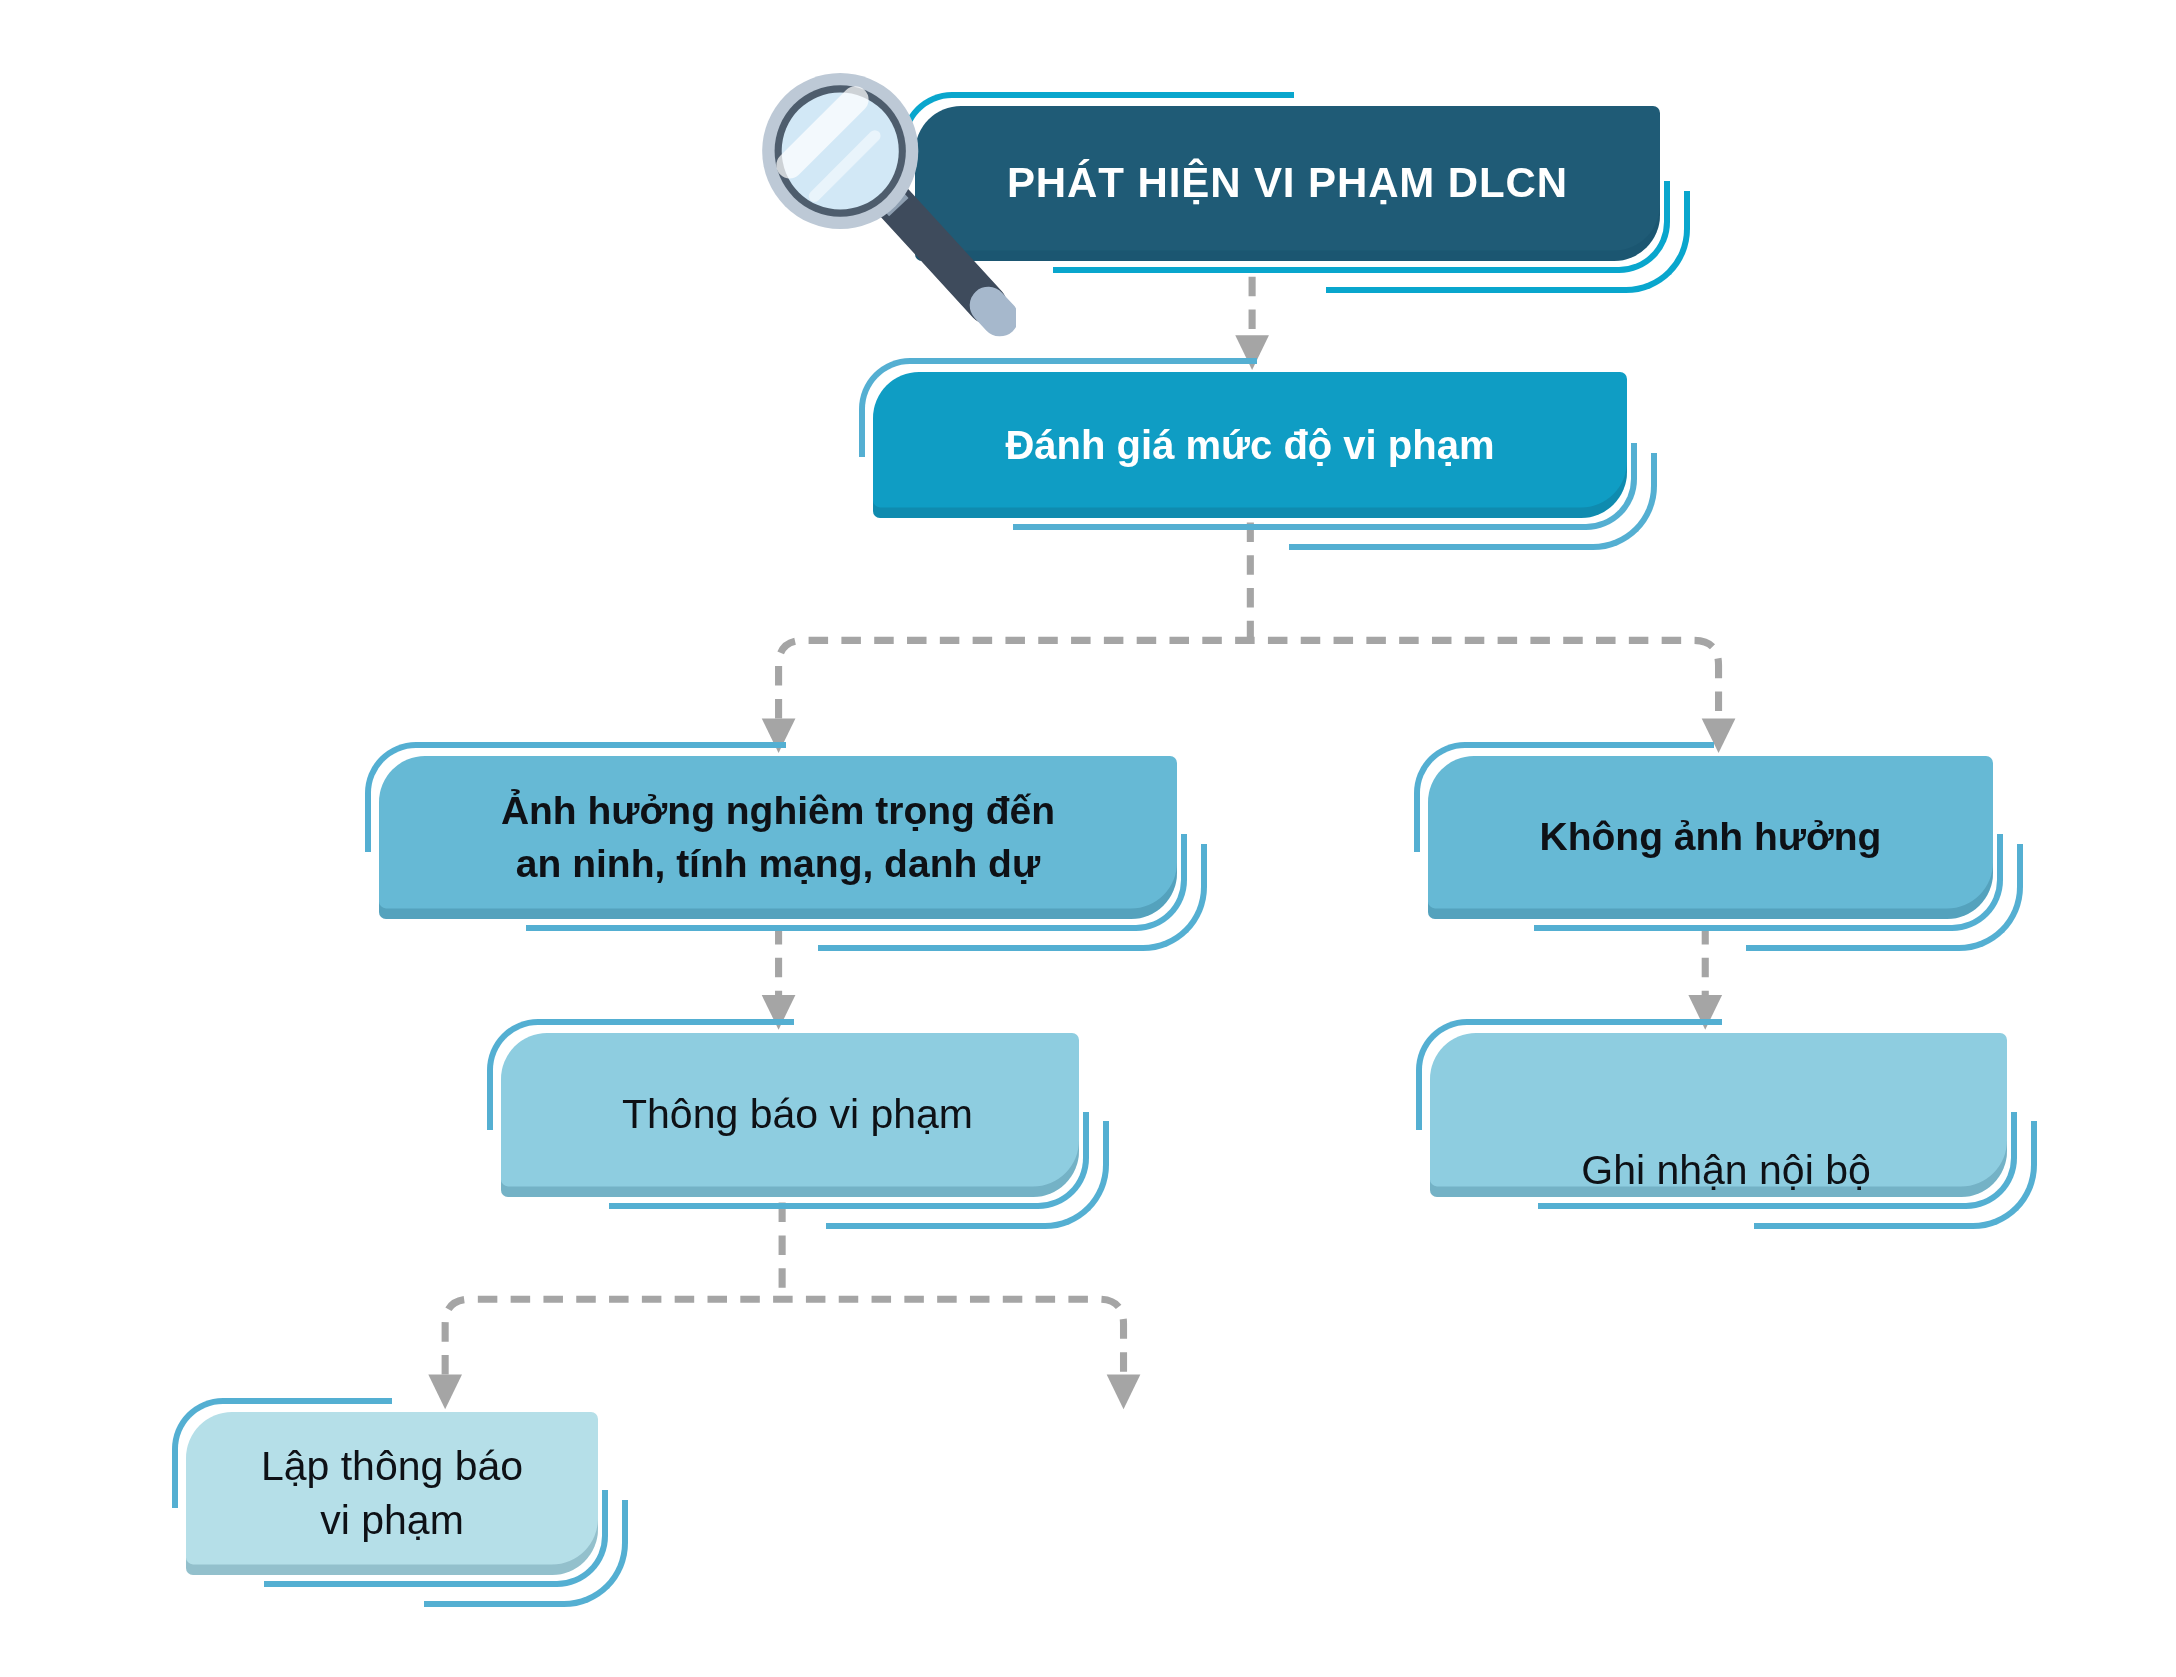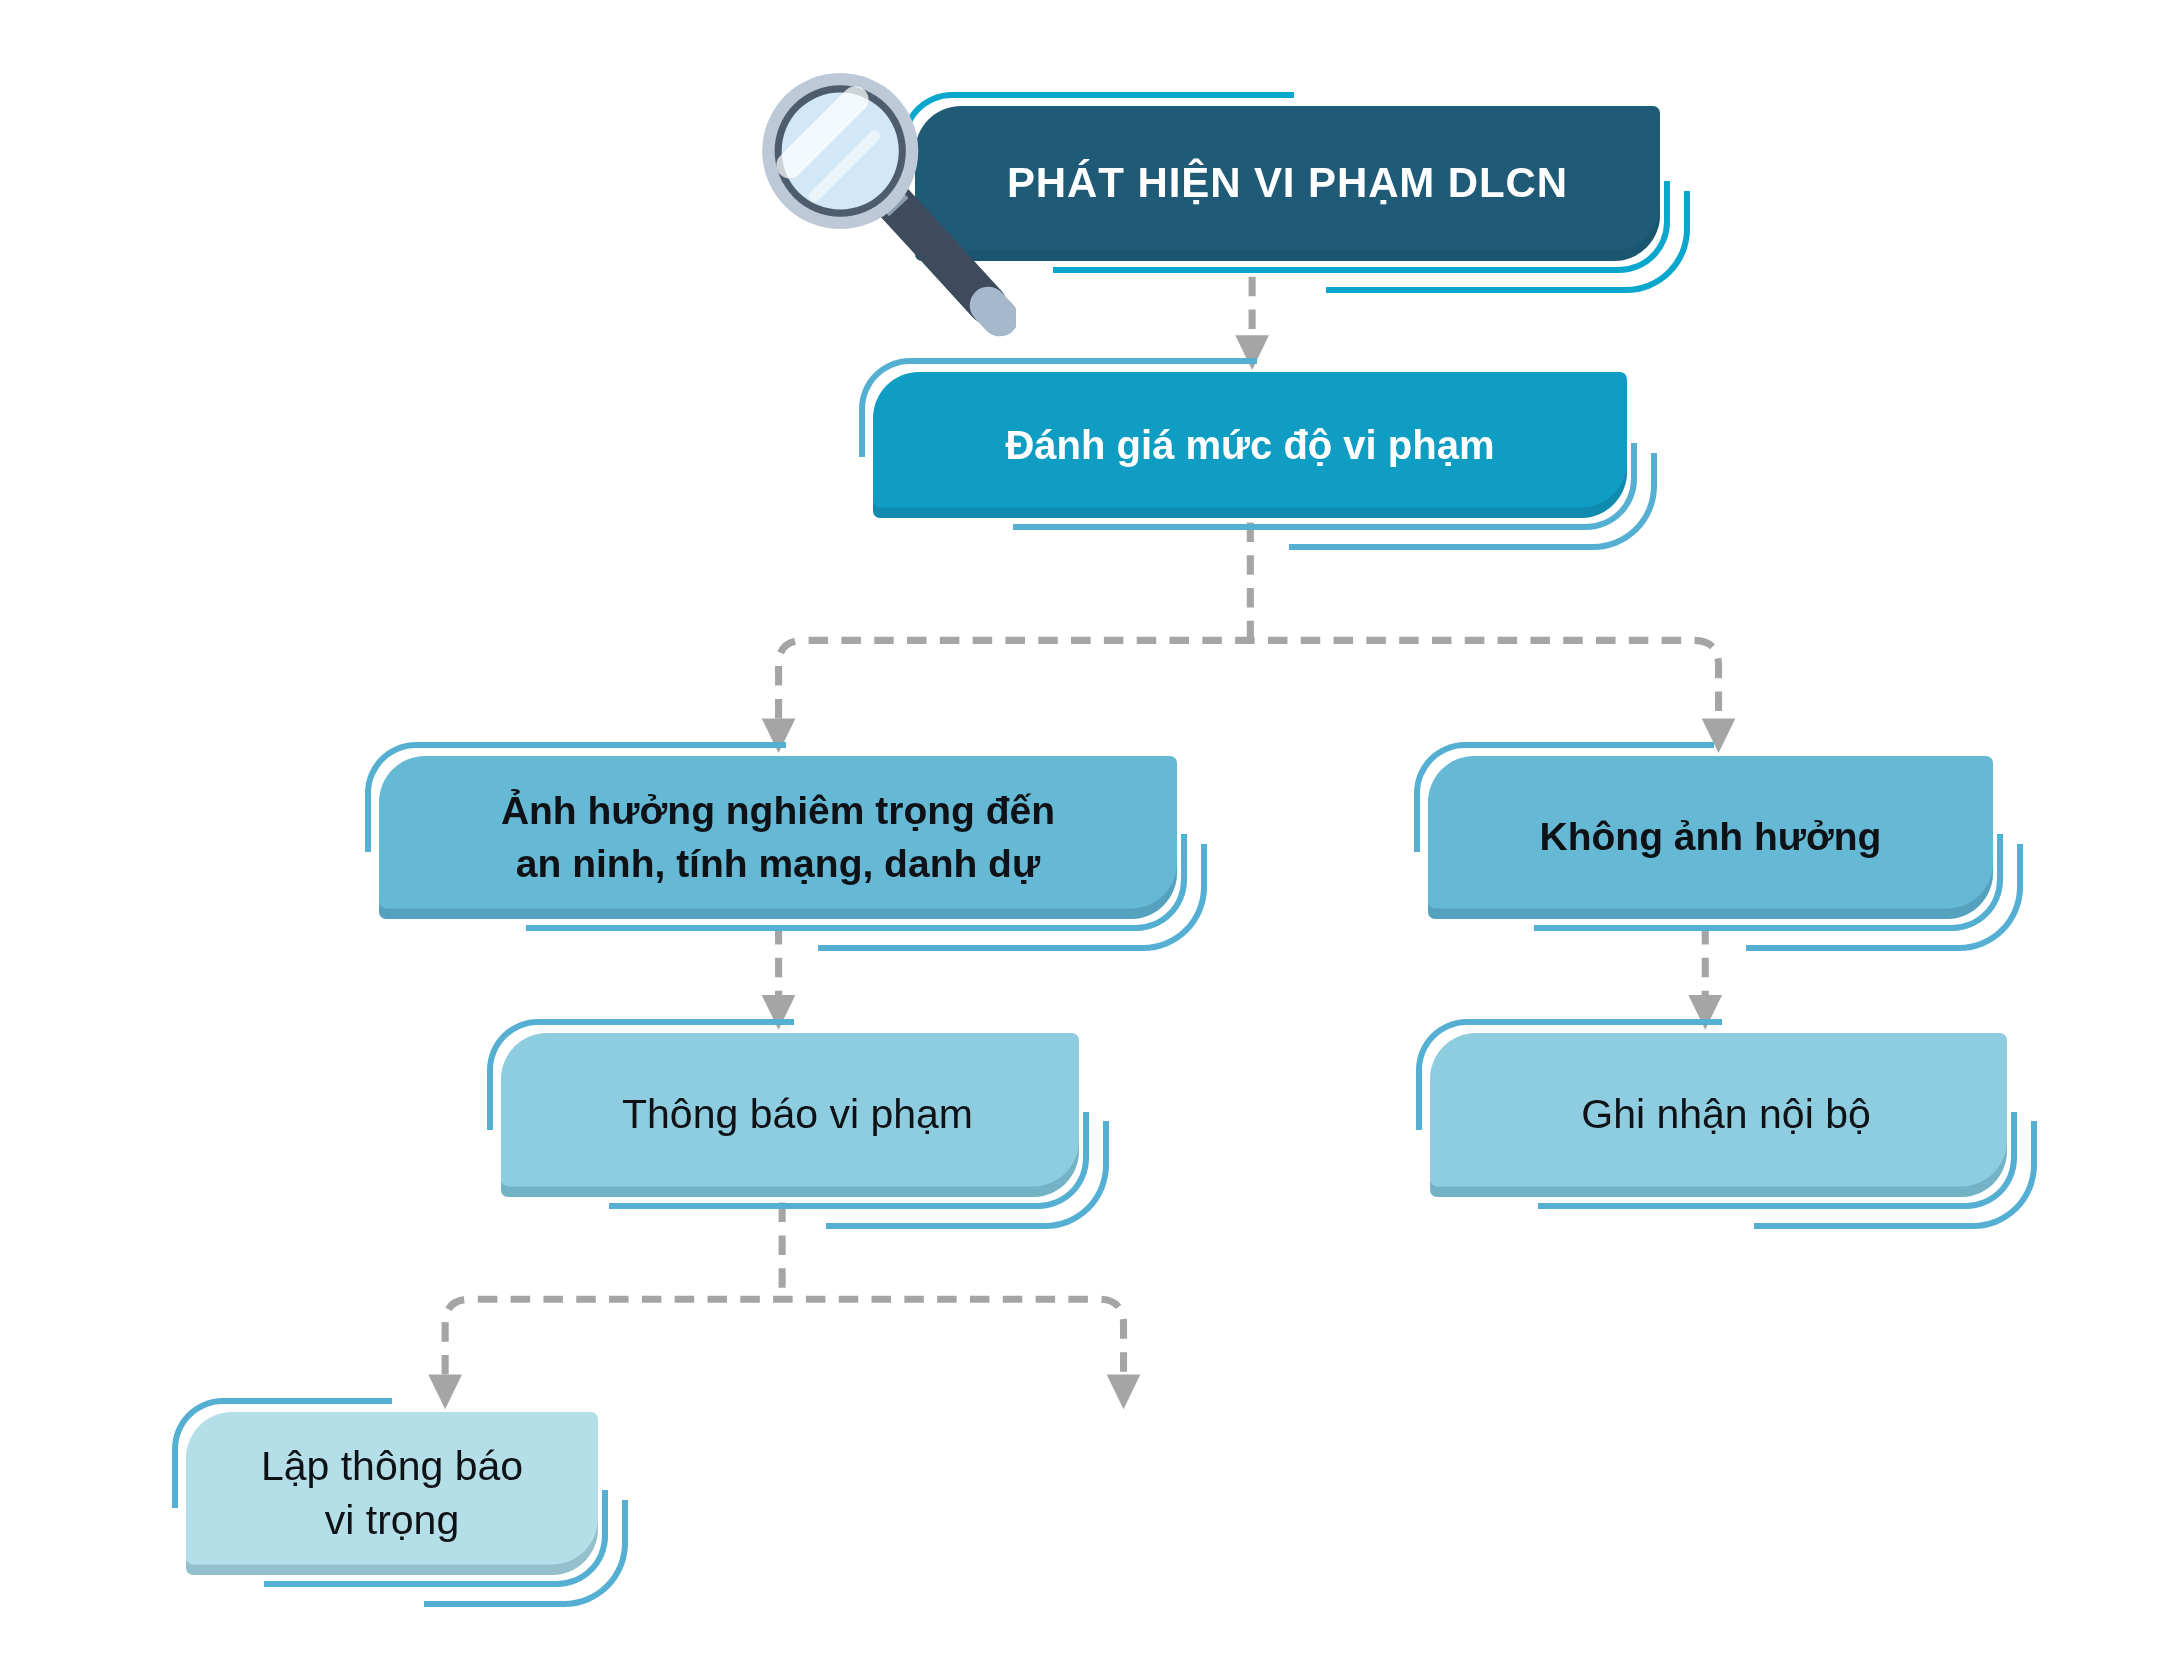--- a/index.html
+++ b/index.html
@@ -127,34 +127,34 @@
 
   <div class="node l4" style="left:501px;top:1033px;width:563px;height:164px;">
     <i class="acc tl"></i>
     <i class="acc br"></i>
     <i class="acc br2"></i>
     <div class="label">
       <div>Thông báo vi phạm</div>
     </div>
   </div>
 
-  <div class="node l4" style="left:1430px;top:1033px;width:562px;height:164px;">
+  <div class="node l4" style="left:1430px;top:1033px;width:562px;height:164px;align-items:flex-end;">
     <i class="acc tl"></i>
     <i class="acc br"></i>
     <i class="acc br2"></i>
     <div class="label">
       <div>Ghi nhận nội bộ</div>
     </div>
   </div>
 
   <div class="node l5" style="left:186px;top:1412px;width:412px;height:163px;">
     <i class="acc tl"></i>
     <i class="acc br"></i>
     <i class="acc br2"></i>
     <div class="label">
       <div>Lập thông báo</div>
-      <div>vi trọng</div>
+      <div>vi phạm</div>
     </div>
   </div>
 
 
 </div>
 
 
 </body></html>

